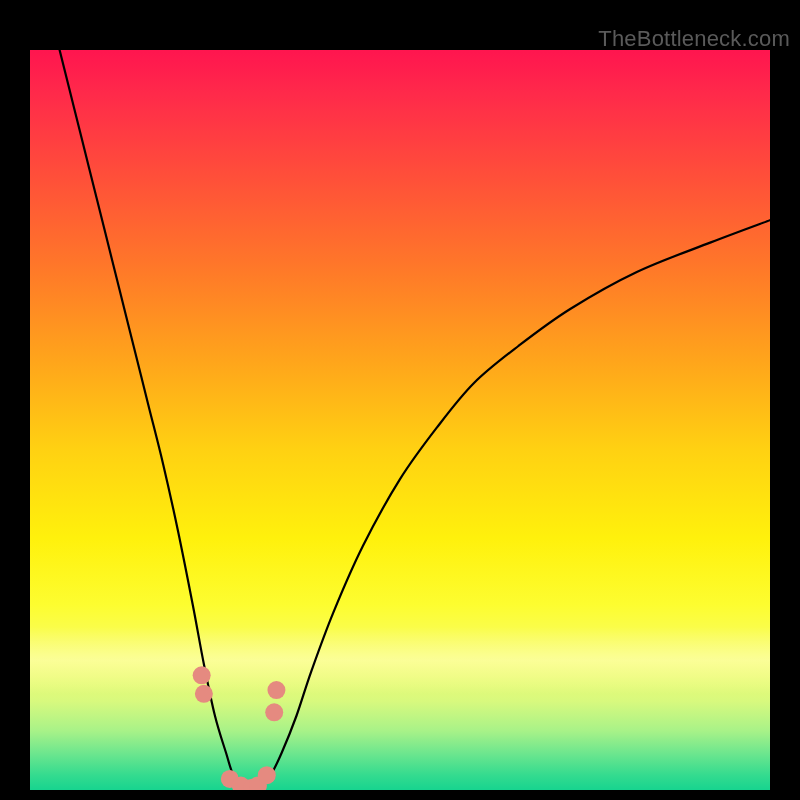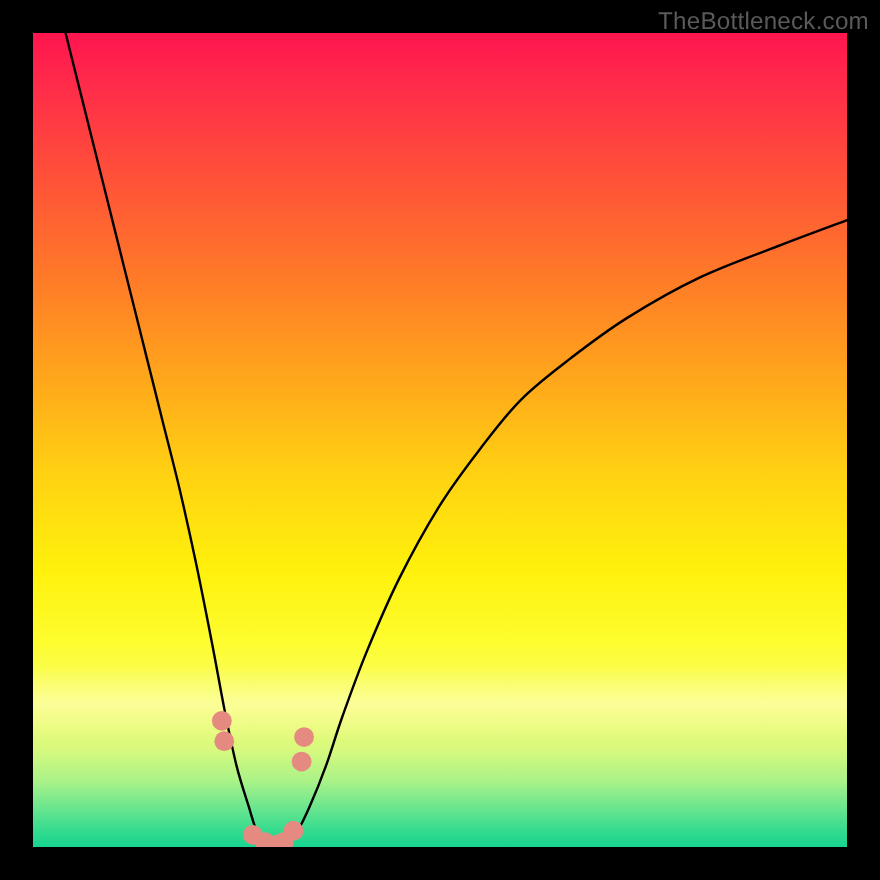--- a/index.html
+++ b/index.html
@@ -7,20 +7,21 @@
     padding: 0;
     width: 800px;
     height: 800px;
     background: #000;
     overflow: hidden;
   }
   .frame {
     position: absolute;
     inset: 0;
     background: #000;
+    margin-top: 20px;
   }
   .plot-area {
     position: absolute;
     left: 30px;
     top: 30px;
     width: 740px;
     height: 740px;
     overflow: hidden;
   }
   .gradient-bg {

